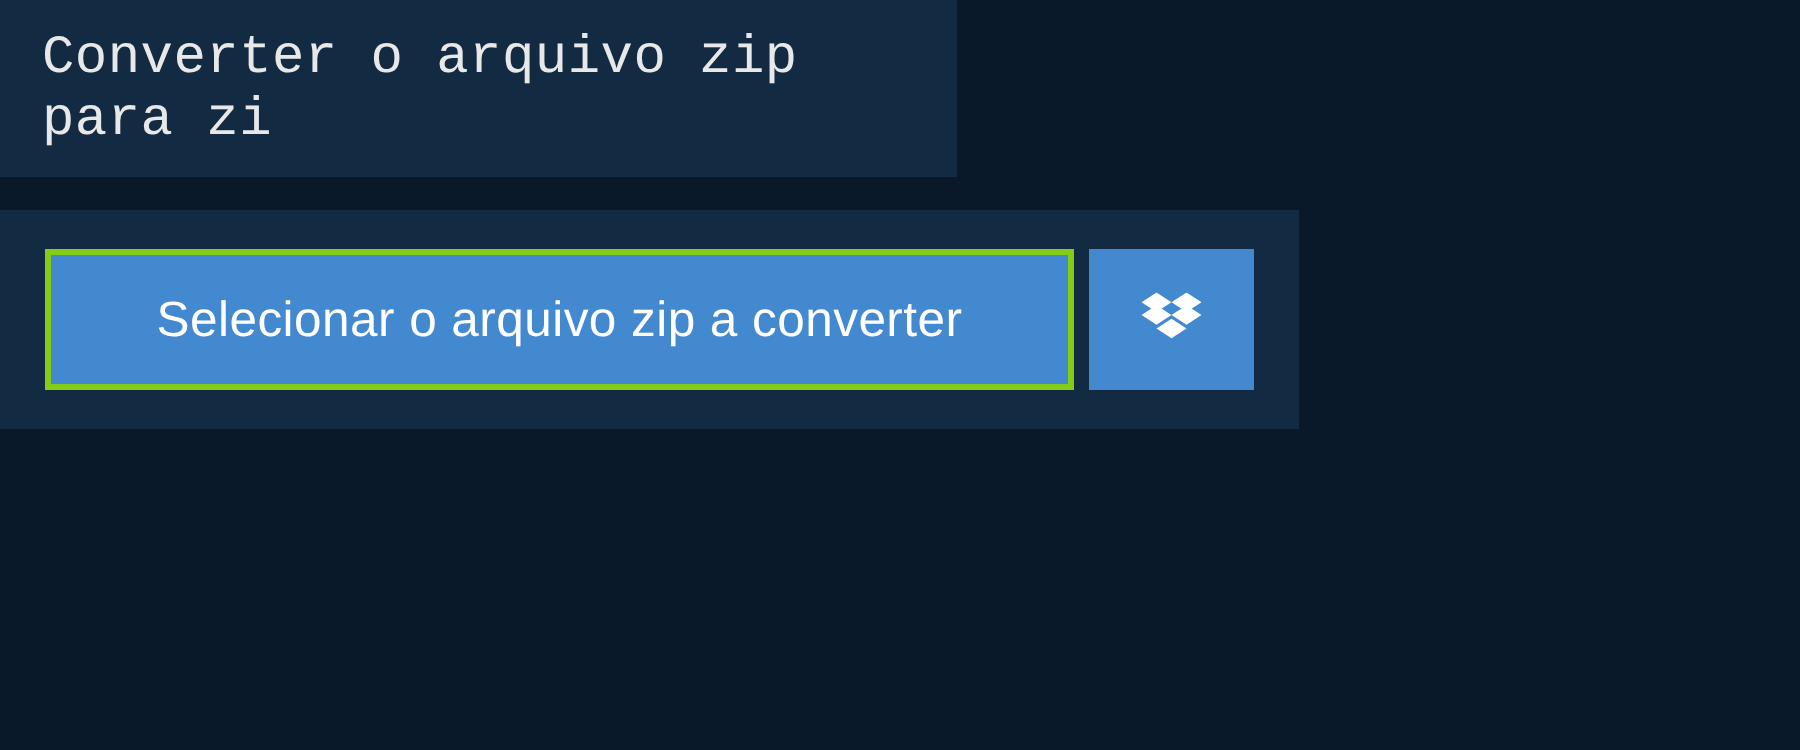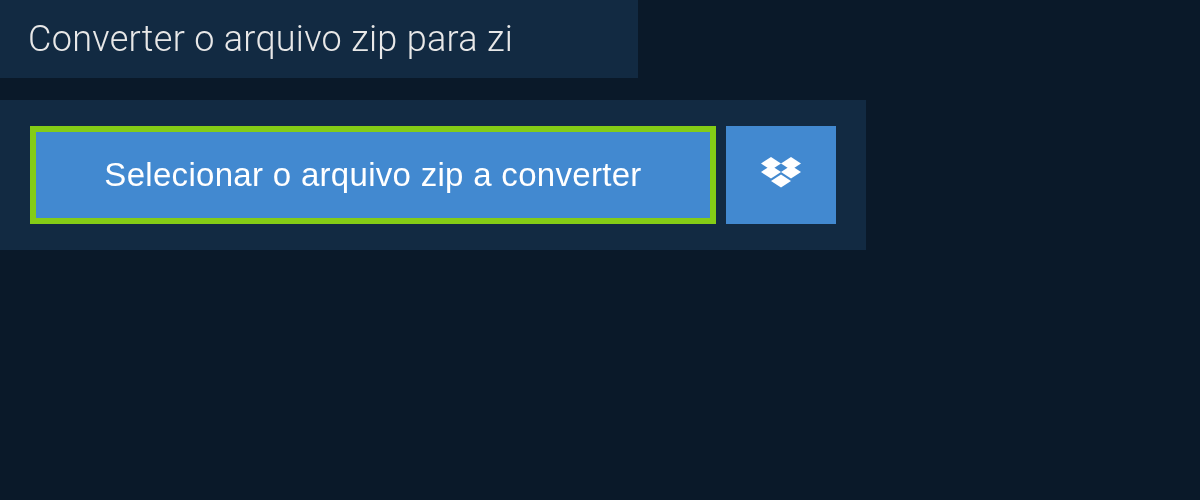--- a/index.html
+++ b/index.html
@@ -20,34 +20,35 @@
     .header-bar {
       background-color: #122a42;
       padding: 18px 28px;
       width: 638px;
     }
     .header-title {
       color: #e8e8e8;
       font-size: 36px;
       font-weight: 300;
       letter-spacing: 0.3px;
+      font-family: Liberation Mono, monospace;
     }
     .content-panel {
       background-color: #122a42;
       padding: 26px 30px;
       margin-top: 22px;
       width: 866px;
       display: flex;
       gap: 10px;
       align-items: stretch;
     }
     .select-button {
       flex: 1;
       background-color: #4289d0;
-      border: 6px solid #84cc16;
+      border: 4px solid #84cc16;
       color: #ffffff;
       font-size: 33px;
       font-weight: 300;
       padding: 24px 28px;
       cursor: pointer;
       text-align: center;
       display: flex;
       align-items: center;
       justify-content: center;
       letter-spacing: 0.3px;

